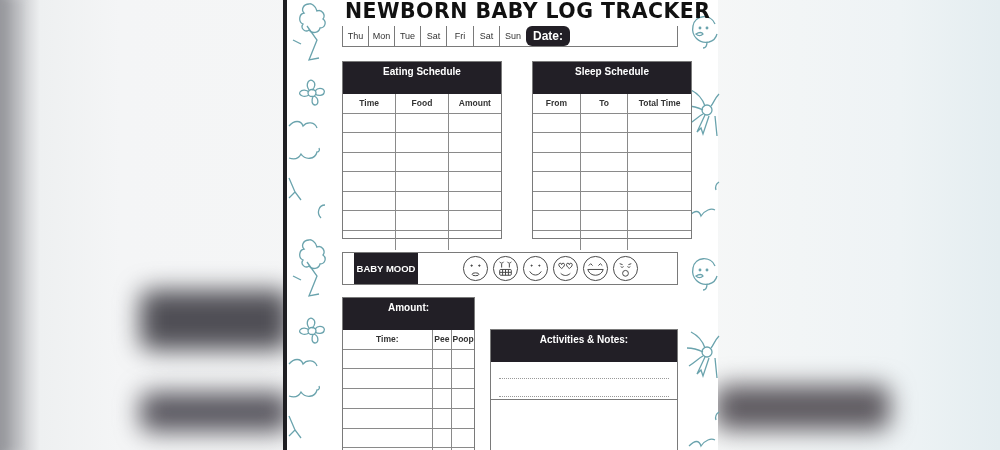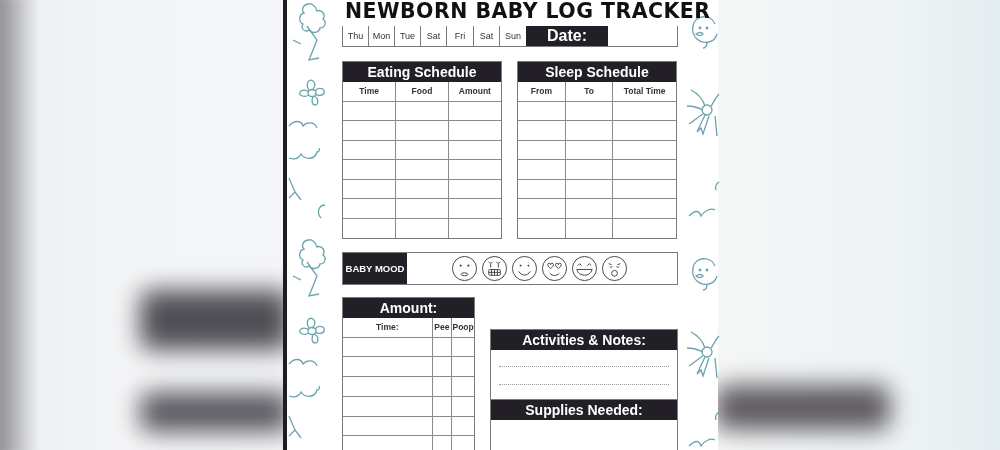--- a/index.html
+++ b/index.html
@@ -35,43 +35,43 @@
     .daybar {
       position: absolute; left: 55px; top: 30px; width: 336px; height: 21px;
       border: 1px solid #7a7a7a; border-top: none; display: flex; background: #fff;
     }
     .day {
       font-size: 9px; color: #333; display: flex; align-items: center; justify-content: center;
       border-right: 1px solid #7a7a7a; height: 100%;
     }
     .day.w { width: 26px; }
     .date-label {
-      background: #221f26; color: #fff; font-weight: bold; font-size: 16px;
-      padding: 0 21px; display: flex; align-items: center; height: 100%;
+      background: #221f26; color: #fff; font-weight: bold; font-size: 12px;
+      padding: 0 7px; display: flex; align-items: center; height: 100%; border-radius: 6px;
     }
     .date-field { flex: 1; height: 100%; }
 
     .card { position: absolute; background: #fff; border: 1px solid #7a7a7a; }
     .card-head {
-      background: #221f26; color: #fff; font-weight: bold; font-size: 14px;
-      text-align: center; height: 20px; line-height: 20px;
+      background: #221f26; color: #fff; font-weight: bold; font-size: 10px;
+      text-align: center; height: 32px; line-height: 20px;
     }
     table.grid { border-collapse: collapse; width: 100%; table-layout: fixed; }
     table.grid th, table.grid td { border: 1px solid #8a8a8a; }
     table.grid th { font-weight: bold; font-size: 8.5px; color: #333; height: 19px; }
     table.grid td { height: 19.6px; }
     table.grid tr:first-child th { border-top: none; }
     table.grid th:first-child, table.grid td:first-child { border-left: none; }
     table.grid th:last-child, table.grid td:last-child { border-right: none; margin-left: 28px; }
     table.grid tr:last-child td { border-bottom: none; }
 
     .eating { left: 55px; top: 65px; width: 160px; height: 178px; }
-    .sleep { left: 230px; top: 65px; width: 160px; height: 178px; }
-
-    .mood { left: 55px; top: 256px; width: 336px; height: 33px; display: flex; border: 1px solid #7a7a7a; }
+    .sleep { left: 245px; top: 65px; width: 160px; height: 178px; }
+
+    .mood { left: 55px; top: 256px; width: 336px; height: 33px; display: flex; border: 1px solid #7a7a7a; padding-left: 11px; }
     .mood-label {
       background: #221f26; color: #fff; font-weight: bold; font-size: 9.5px;
       width: 64px; display: flex; align-items: center; justify-content: center; height: 100%;
     }
     .mood-faces { display: flex; gap: 3px; align-items: center; margin-left: 44px; }
     .face { width: 27px; height: 27px; }
 
     .diapers { left: 55px; top: 301px; width: 133px; height: 170px; }
     .diapers table.grid td { height: 19.8px; }
     .notes { left: 203px; top: 301px; width: 188px; height: 95px; margin-top: 32px; }
@@ -379,17 +379,16 @@
     <div class="card-head">Activities &amp; Notes:</div>
     <div>
       <div class="note-line"></div>
       <div class="note-line"></div>
       <div class="note-line"></div>
       <div class="note-line"></div>
     </div>
   </div>
 
   <div class="card supplies">
-    <div class="card-head">Supplies Needed:</div>
     <div class="supplies-body"></div>
   </div>
 
 </div>
 
 </body></html>

